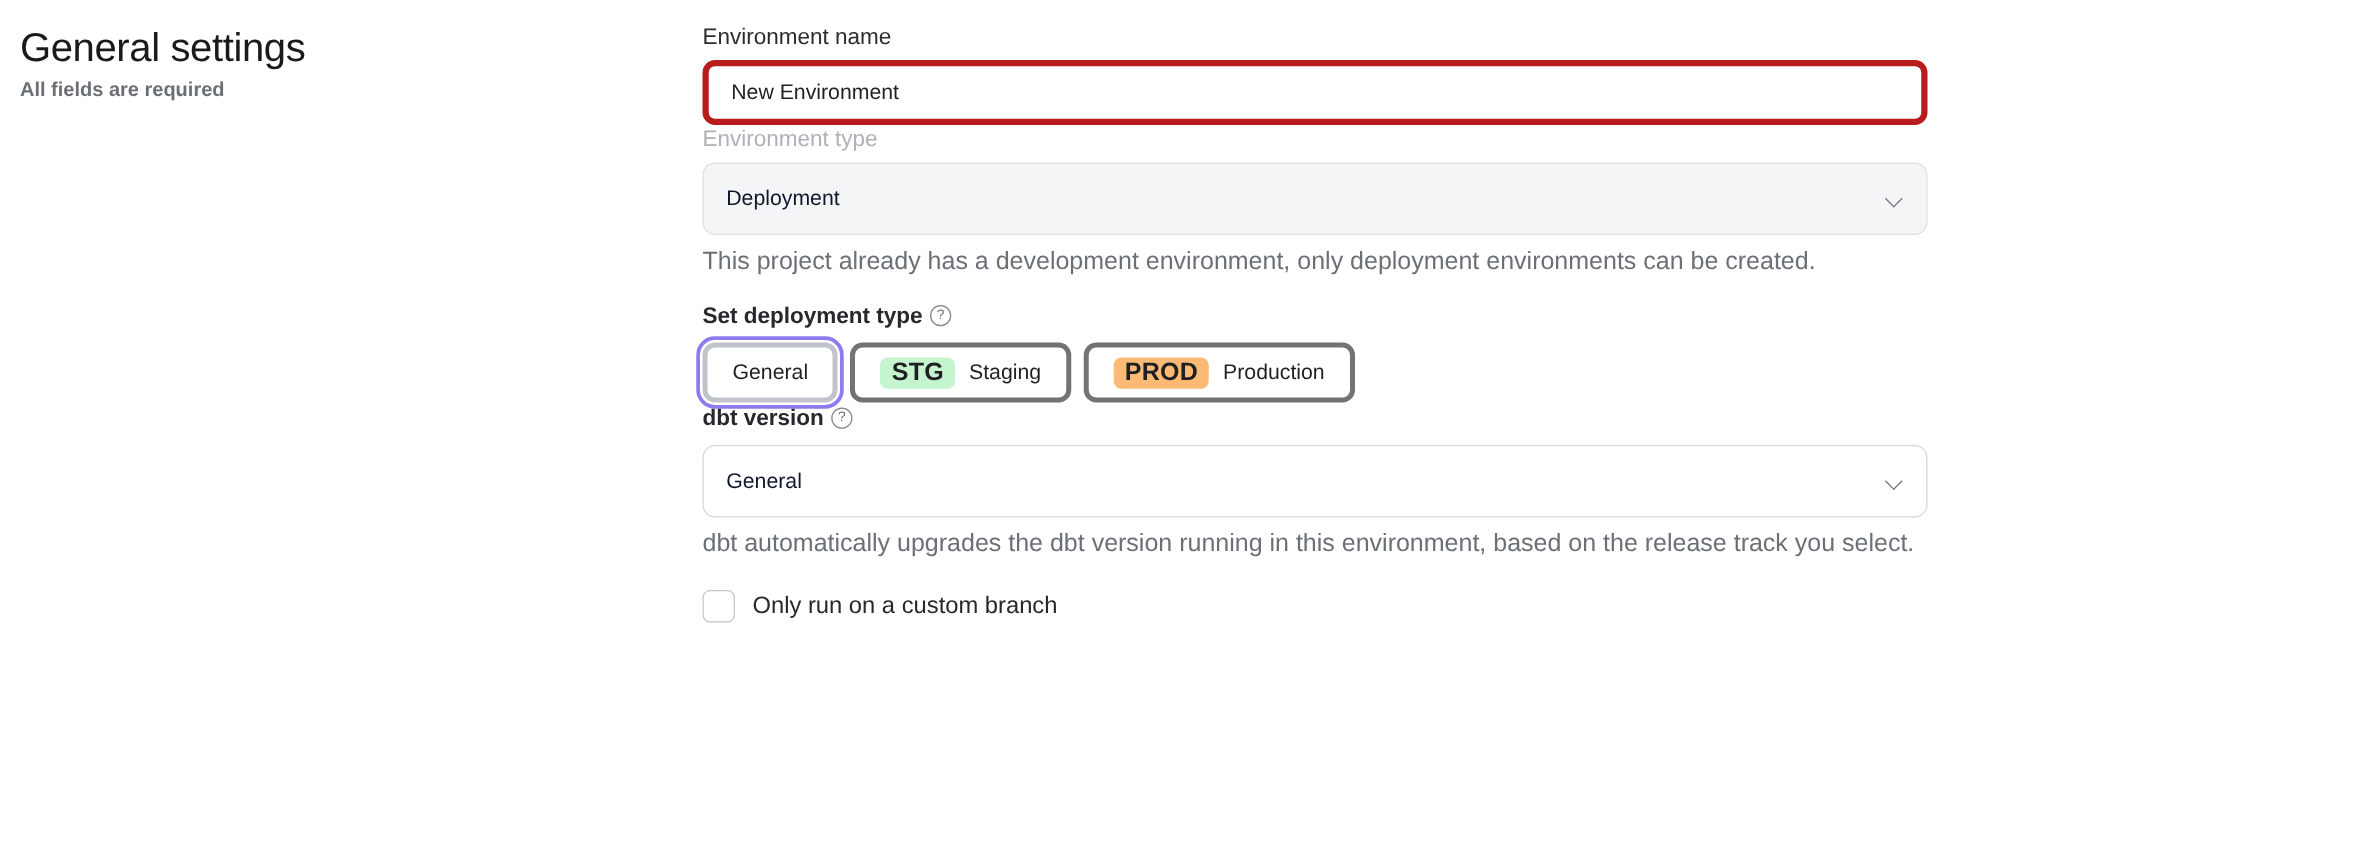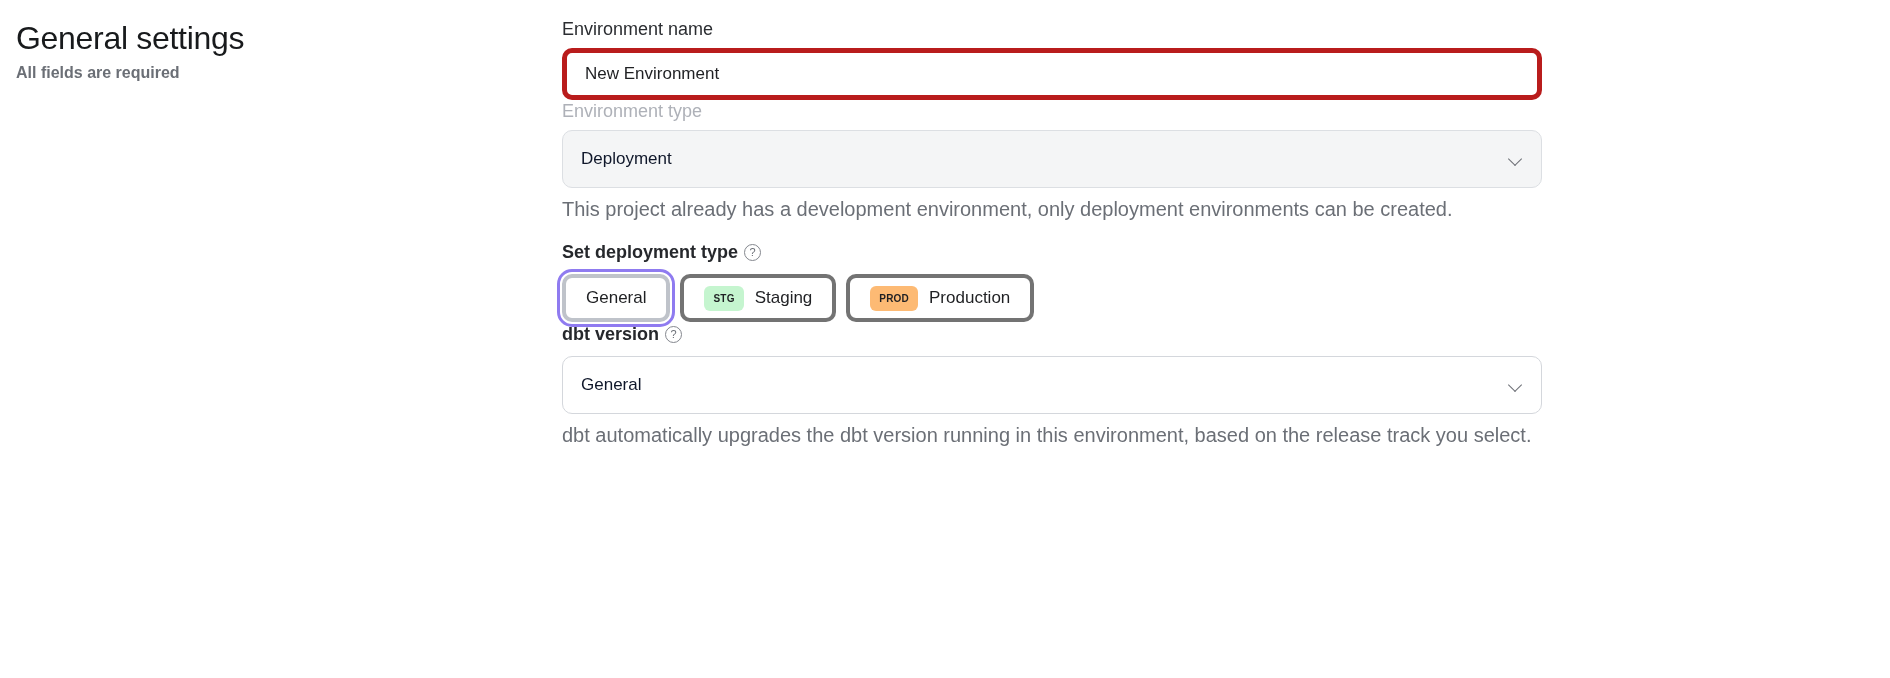--- a/index.html
+++ b/index.html
@@ -164,21 +164,21 @@
     font-family: "Liberation Sans", sans-serif;
     cursor: pointer;
   }
   .seg-btn.focused {
     outline: 3px solid #8f7bf0;
     outline-offset: 2px;
     border-color: #bfc3ca;
   }
 
   .badge {
-    font-size: 10px;
+    font-size: 20px;
     font-weight: 700;
     letter-spacing: 0.2px;
     padding: 3px 9px;
     border-radius: 6px;
     line-height: 19px;
     color: #1f2023;
   }
 
   .checkbox-row {
     display: flex;
@@ -264,15 +264,19 @@
         <span>dbt version</span>
         <span class="help-icon">?</span>
       </div>
       <div class="select-box" style="margin-top:10px;">
         <span>General</span>
         <span class="chevron"></span>
       </div>
       <div class="helper-text">dbt automatically upgrades the dbt version running in this environment, based on the release track you select.</div>
     </div>
 
+    <div class="checkbox-row">
+      <span class="checkbox"></span>
+      <span class="checkbox-label">Only run on a custom branch</span>
+    </div>
 
   </div>
 </div>
 
 </body></html>

